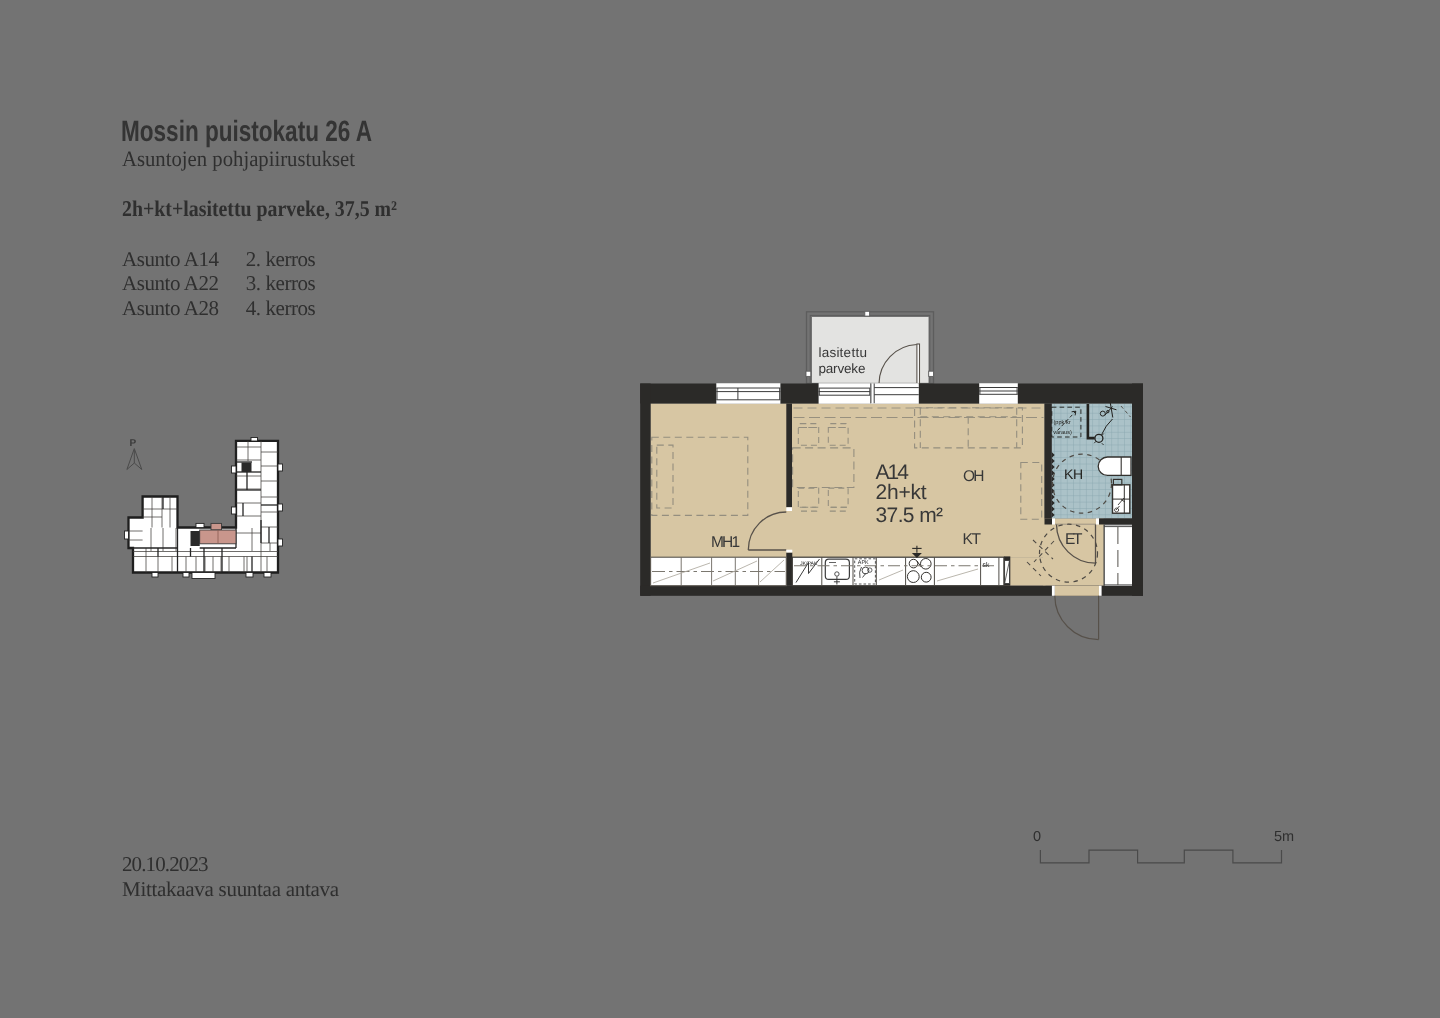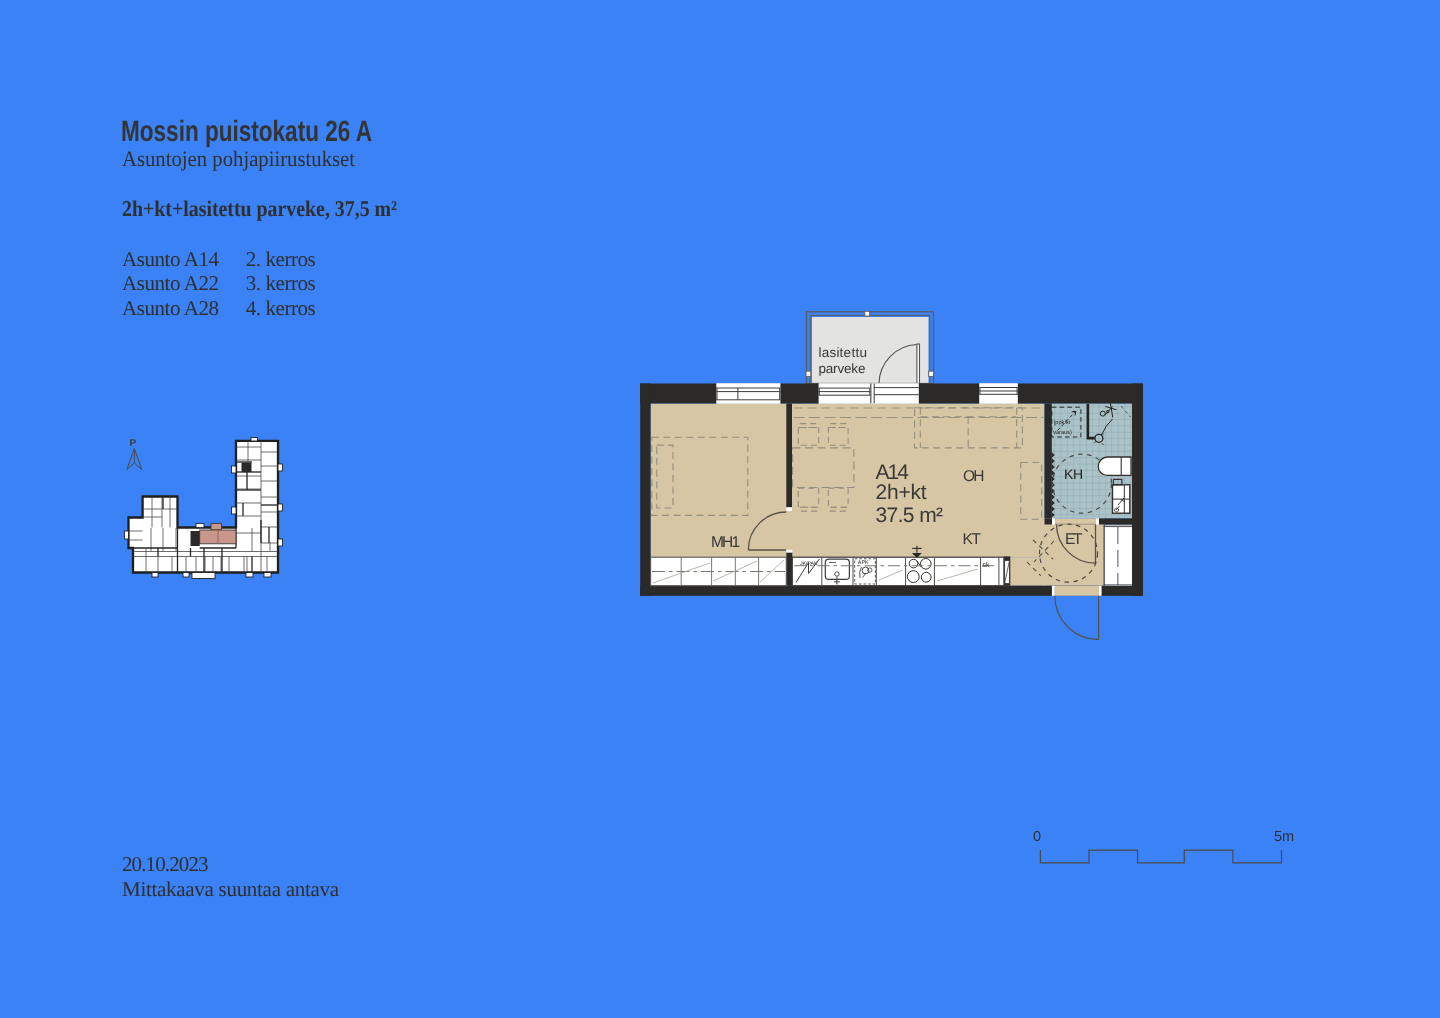--- a/index.html
+++ b/index.html
@@ -1,17 +1,17 @@
 <!DOCTYPE html>
 <html lang="fi"><head>
 <meta charset="utf-8">
 <title>Mossin puistokatu 26 A</title>
 <style>
   html,body{margin:0;padding:0;background:#ffffff;}
-  #page{position:relative;width:1440px;height:1018px;background:#3b82f6;overflow:hidden;
+  #page{position:relative;width:1440px;height:1018px;background:#737373;overflow:hidden;
         font-family:"Liberation Sans", sans-serif;}
   svg{position:absolute;left:0;top:0;}
   text{-webkit-font-smoothing:antialiased;text-rendering:geometricPrecision;}
 </style>
 </head>
 <body>
 <div id="page">
 <svg width="1440" height="1018" viewBox="0 0 1440 1018">
   <defs>
     <pattern id="tilegrid" width="6.35" height="6.35" patternUnits="userSpaceOnUse">

